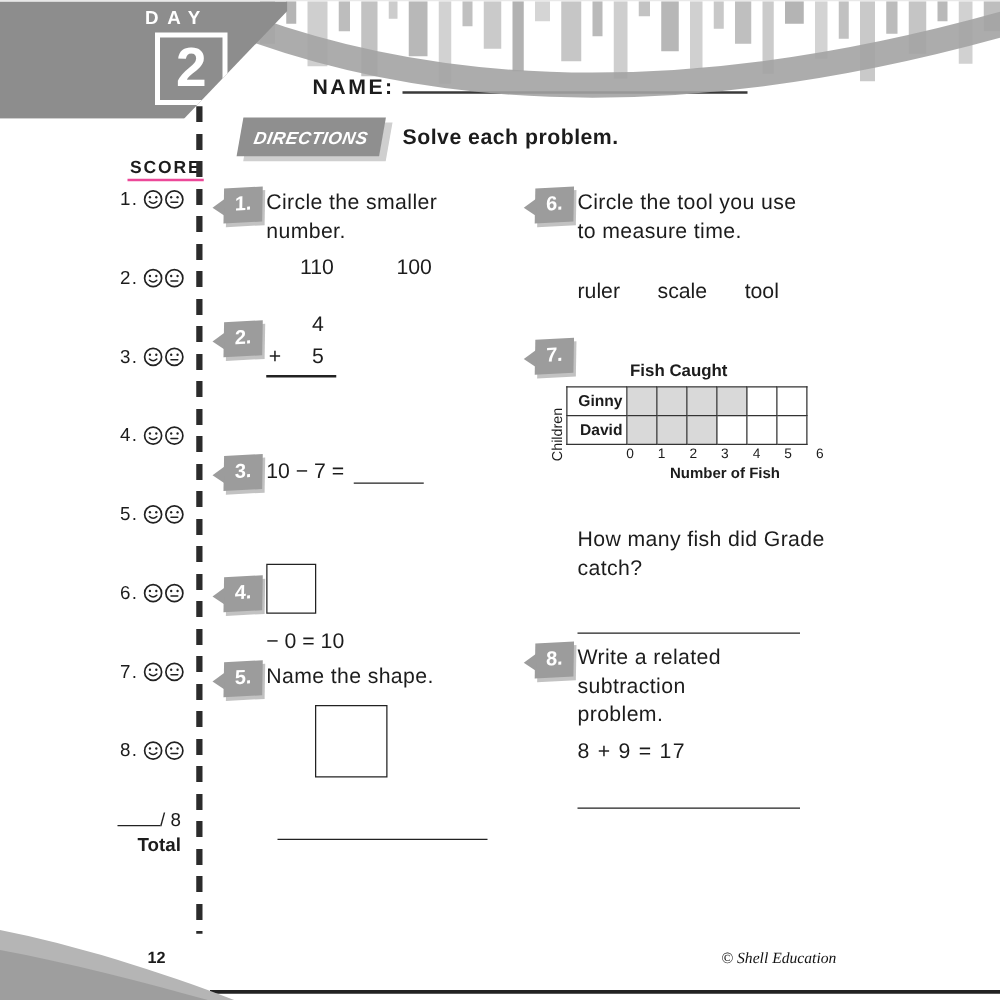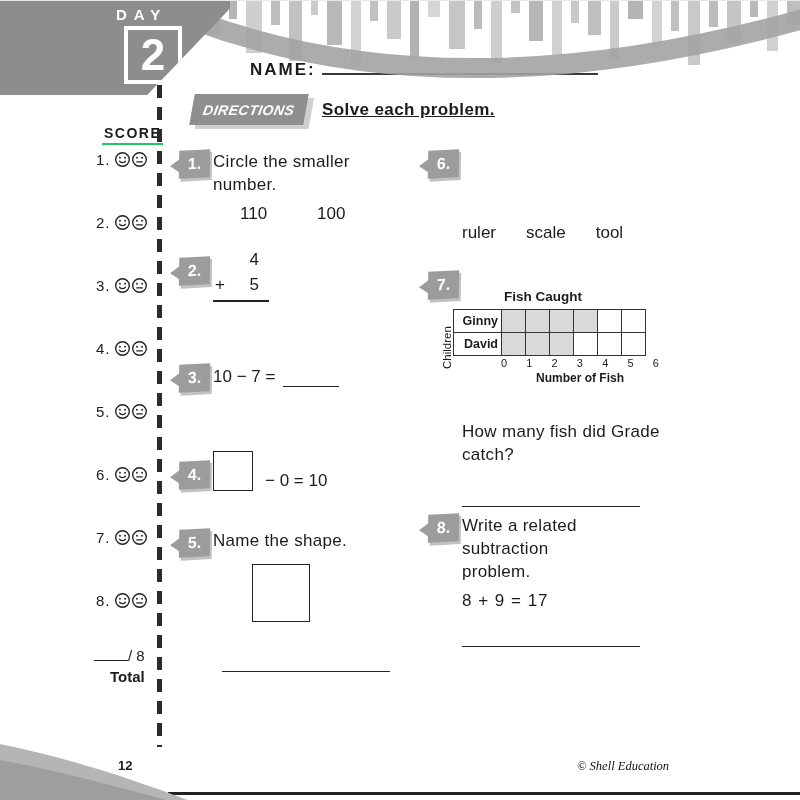--- a/index.html
+++ b/index.html
@@ -28,25 +28,25 @@
   .name-blank { display:inline-block; width:276px; border-bottom:2px solid #3a3a3a;
                 height:18px; margin-left:6px; }
 
   .directions-badge { position:absolute; left:192px; top:93px; width:114px; height:31px;
                       background:#8f8f8f; transform:skewX(-10deg);
                       display:flex; align-items:center; justify-content:center;
                       box-shadow:6px 4px 0 #cfcfcf; z-index:2; }
   .directions-badge span { color:#fff; font-weight:bold; font-style:italic; font-size:14px;
                            letter-spacing:.5px; }
   .directions-text { position:absolute; left:322px; top:99px; font-size:17px; font-weight:bold;
-                     letter-spacing:.4px;text-decoration:underline; }
+                     letter-spacing:.4px; }
 
   
   .score-title { position:absolute; left:102px; top:124px; font-size:14px; font-weight:bold;
-                 letter-spacing:1.5px; padding:0 2px 2px 2px; border-bottom:2px solid #22c55e; }
+                 letter-spacing:1.5px; padding:0 2px 2px 2px; border-bottom:2px solid #ec4899; }
   .score-items { position:absolute; left:96px; top:147px; display:flex; flex-direction:column;
                  gap:41px; }
   .score-row { display:flex; align-items:center; height:22px; }
   .score-num { font-size:15px; margin-right:3px; letter-spacing:1px; }
   .face { width:17px; height:17px; display:block; }
   .total-blank-row { position:absolute; left:94px; top:646px; font-size:15px; }
   .total-blank { display:inline-block; width:34px; height:14px; border-bottom:1.5px solid #222; }
   .total-label { position:absolute; left:110px; top:667px; font-size:15px; font-weight:bold; }
 
   .divider { position:absolute; left:157px; top:84px; width:5px; height:662px;
@@ -69,22 +69,22 @@
   .choices1 { position:absolute; left:240px; top:203px; display:flex; gap:50px; font-size:17px; }
   .b2 { left:179px; top:256px; }
   .vadd { position:absolute; left:213px; top:247px; width:56px; font-size:17px; line-height:1.45;
           border-bottom:2px solid #222; padding-bottom:3px; }
   .vadd .r1 { text-align:right; padding-right:10px; }
   .vadd .r2 { display:flex; justify-content:space-between; padding:0 10px 0 2px; }
   .b3 { left:179px; top:363px; }
   .row3 { position:absolute; left:213px; top:366px; font-size:17px; display:flex; align-items:flex-end; }
   .blank3 { width:56px; margin-left:8px; }
   .b4 { left:179px; top:460px; }
-  .row4 { position:absolute; left:213px; top:450px; display:flex; align-items:flex-end; gap:12px;
-          font-size:17px; }
+  .row4 { position:absolute; left:213px; top:450px; display:flex; align-items:flex-start; gap:12px;
+          font-size:17px;flex-direction:column; }
   .ansbox { width:40px; height:40px; border:1.5px solid #222; background:#fff; }
   .b5 { left:179px; top:528px; } .t5 { left:213px; top:529px; width:200px; }
   .shape-square { position:absolute; left:252px; top:563px; width:58px; height:58px;
                   border:1.5px solid #222; }
   .blank5 { position:absolute; left:222px; top:655px; width:168px; }
 
   .b6 { left:428px; top:149px; } .t6 { left:462px; top:150px; width:178px; }
   .choices6 { position:absolute; left:462px; top:222px; display:flex; gap:30px; font-size:17px; }
   .b7 { left:428px; top:270px; }
   .chart { position:absolute; left:440px; top:288px; width:225px; }
@@ -336,20 +336,21 @@
     <span class="ansbox"></span>
     <span>− 0 = 10</span>
   </div>
 
   <div class="pbadge b5">5.</div>
   <div class="ptext t5">Name the shape.</div>
   <div class="shape-square"></div>
   <div class="blank blank5"></div>
 
   <div class="pbadge b6">6.</div>
+  <div class="ptext t6">Circle the tool you use to measure time.</div>
   <div class="choices6">
     <span>ruler</span>
     <span>scale</span>
     <span>tool</span>
   </div>
 
   <div class="pbadge b7">7.</div>
   <div class="chart">
     <div class="chart-title">Fish Caught</div>
     <div class="chart-flex">

